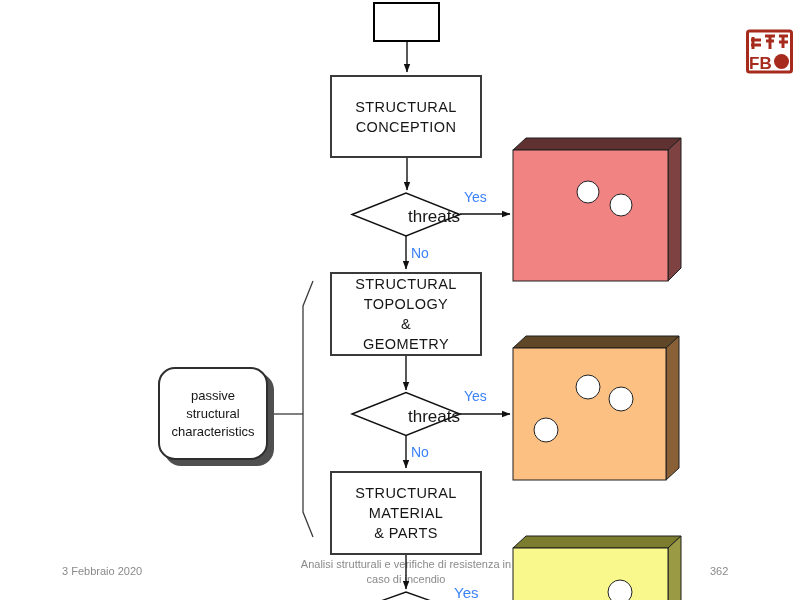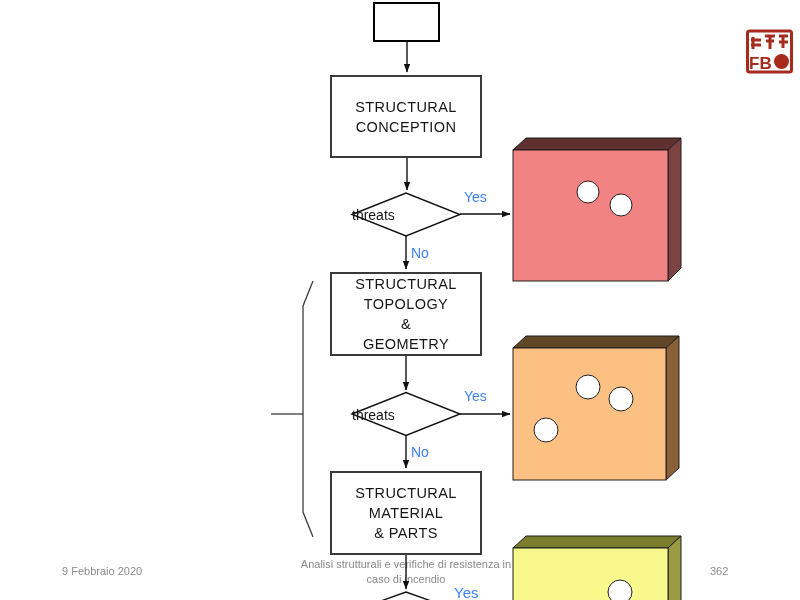--- a/index.html
+++ b/index.html
@@ -16,31 +16,31 @@
   }
   .flowbox span{white-space:pre-line;font-size:14.5px;line-height:20px;letter-spacing:0.4px;color:#161616;}
   .startbox{border:2px solid #000;}
   .roundedbox{
     position:absolute;background:#ffffff;border:2px solid #2e2e2e;border-radius:17px;
     display:flex;align-items:center;justify-content:center;text-align:center;
     box-shadow:6px 6px 0 0 #4f4f4f;z-index:10;box-sizing:border-box;
   }
   .roundedbox span{white-space:pre-line;font-size:13px;line-height:18px;color:#161616;}
   .lbl{position:absolute;z-index:12;font-size:14px;color:#3b82f6;}
-  .diamond-lbl{position:absolute;z-index:12;font-size:14px;color:#161616;text-align:left;}
+  .diamond-lbl{position:absolute;z-index:12;font-size:17px;color:#161616;text-align:right;}
   .footer{position:absolute;z-index:1;color:#8a8a8a;font-size:11px;line-height:15px;}
   .footer-center{text-align:center;white-space:pre-line;}
   .seal{position:absolute;left:745px;top:28px;width:50px;height:47px;z-index:12;}
 </style>
 </head>
 <body>
 
 <div class="slide">
 
-  <div class="footer abs" style="left:62px;top:564px;">9 Febbraio 2020</div>
+  <div class="footer abs" style="left:62px;top:564px;">3 Febbraio 2020</div>
   <div class="footer footer-center abs" style="left:246px;top:557px;width:320px;">Analisi strutturali e verifiche di resistenza in
 caso di incendio</div>
   <div class="footer abs" style="left:710px;top:564px;width:30px;">362</div>
 
   <svg class="overlay" viewBox="0 0 800 600">
     <defs>
       <marker id="arw" viewBox="0 0 8 6" markerWidth="9" markerHeight="7" refX="7.5" refY="3" orient="auto" markerUnits="userSpaceOnUse">
         <path d="M0,0 L8,3 L0,6 Z" fill="#111"></path>
       </marker>
     </defs>
@@ -105,20 +105,25 @@
 &amp;
 GEOMETRY</span>
   </div>
 
   <div class="flowbox" style="left:330px;top:471px;width:152px;height:84px;">
     <span>STRUCTURAL
 MATERIAL
 &amp; PARTS</span>
   </div>
 
+  <div class="roundedbox" style="left:158px;top:367px;width:110px;height:93px;">
+    <span>passive
+structural
+characteristics</span>
+  </div>
 
   <div class="diamond-lbl" style="left:352px;top:207px;width:108px;">threats</div>
   <div class="lbl" style="left:464px;top:189px;">Yes</div>
   <div class="lbl" style="left:411px;top:245px;">No</div>
 
   <div class="diamond-lbl" style="left:352px;top:407px;width:108px;">threats</div>
   <div class="lbl" style="left:464px;top:388px;">Yes</div>
   <div class="lbl" style="left:411px;top:444px;">No</div>
 
   <div class="lbl" style="left:454px;top:584px;font-size:15px;">Yes</div>

